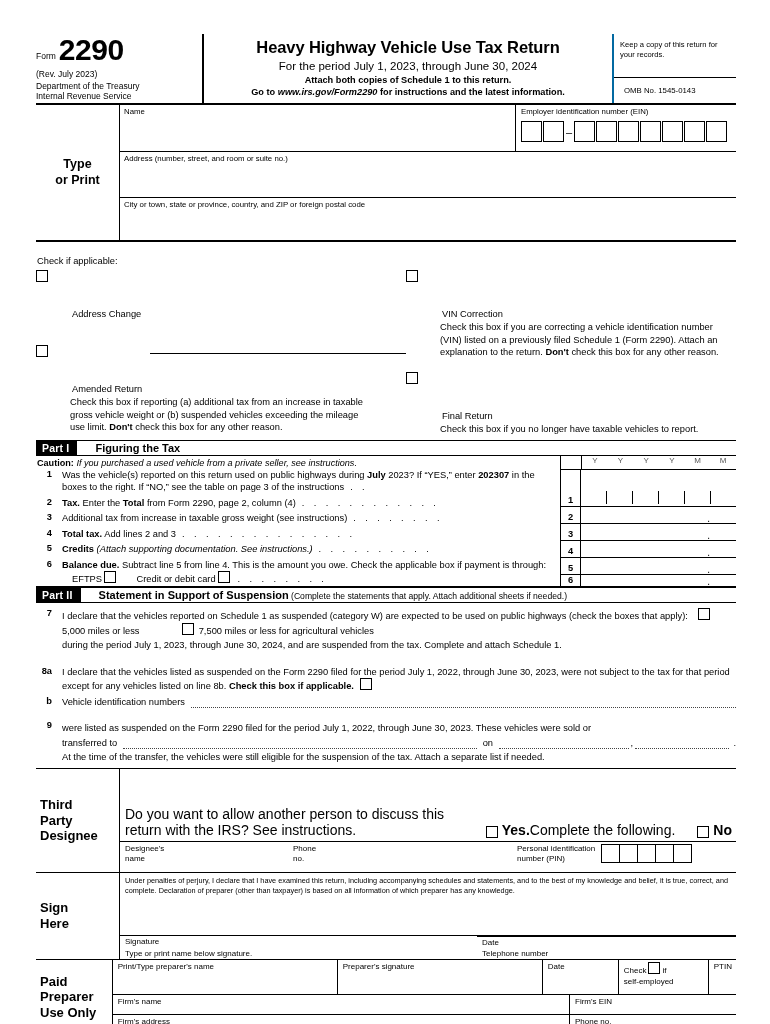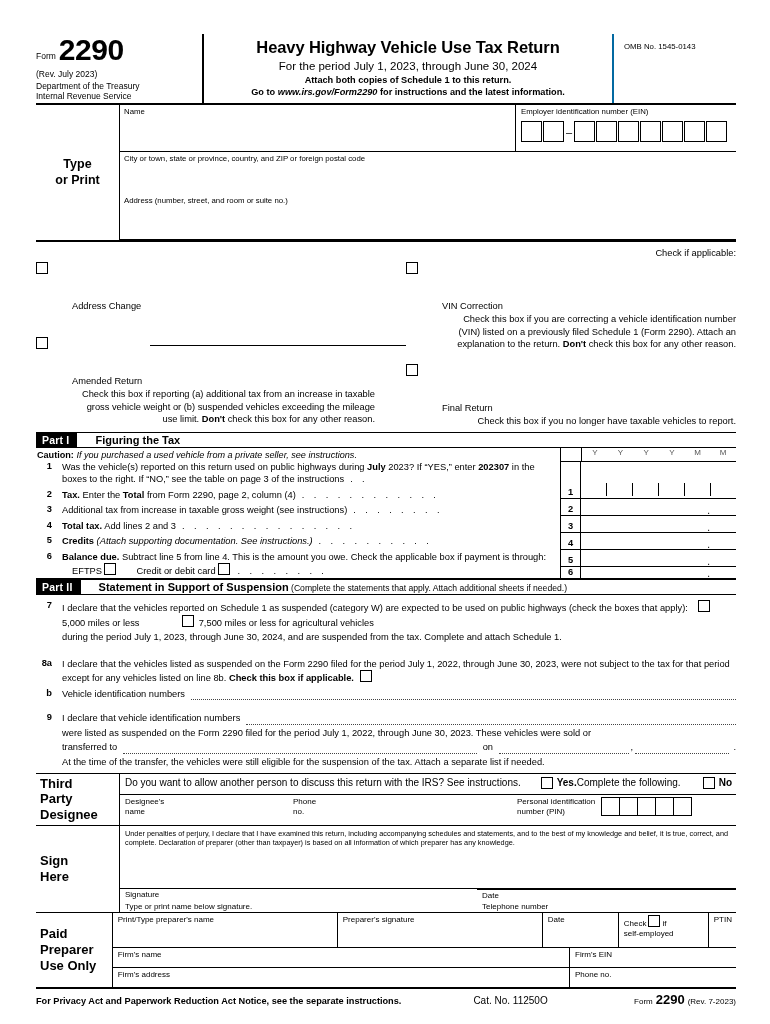--- a/index.html
+++ b/index.html
@@ -39,21 +39,21 @@
   .ent-name .nm{flex:1;box-sizing:border-box;padding:2px 4px 0 4px;font-size:7.8px;height:46px;border-right:1px solid #000;}
   .ein{width:220px;box-sizing:border-box;padding:2px 5px 0 5px;}
   .ein .lbl{font-size:7.8px;}
   .ein-boxes{display:flex;align-items:center;margin-top:5px;}
   .ein-boxes .bx{width:19px;height:19px;border:1px solid #000;margin-right:1px;}
   .ein-boxes .dash{font-size:11px;padding:0 2px 0 1px;}
   .ent-addr{height:46px;border-bottom:1px solid #000;}
   .ent-city{height:42px;border-bottom:0;}
 
   
-  .checkapp{padding-top:4px;text-align:right;}
+  .checkapp{padding-top:12px;}
   .ca-title{font-size:9.3px;padding:2px 0 3px 1px;}
   .ca-cols{display:flex;}
   .ca-left{width:370px;}
   .ca-right{flex:1;padding-left:0px;}
   .cbrow{display:flex;align-items:flex-start;}
   .cb{width:10px;height:10px;border:1px solid #000;flex:0 0 10px;margin-top:1px;}
   .cbl{font-size:9.3px;margin-left:24px;margin-top:40px;}
   .desc{font-size:9.3px;line-height:1.33;margin-left:34px;margin-top:2px;max-width:305px;}
   .amend-rule{flex:1;border-bottom:1px solid #000;margin-left:8px;height:9px;}
 
@@ -89,21 +89,21 @@
   .p2{font-size:9.3px;}
   .p2 .lineitem{margin-top:5px;}
   .dotline{display:inline-block;border-bottom:1px dotted #444;vertical-align:bottom;height:9px;}
   .inlinecb{display:inline-block;width:10px;height:10px;border:1px solid #000;vertical-align:-1px;margin:0 2px;}
 
   
   .boxsec{border-top:1px solid #000;display:flex;}
   .sidelbl{width:84px;box-sizing:border-box;border-right:1px solid #000;display:flex;align-items:center;padding-left:4px;}
   .sidelbl span{font-size:13px;font-weight:bold;line-height:1.2;}
   .sidebody{flex:1;}
-  .tpd-top{display:flex;align-items:flex-start;font-size:10px;padding:3px 4px 3px 5px;border-bottom:1px solid #000;min-height:14px;}
+  .tpd-top{display:flex;align-items:flex-end;font-size:14px;padding:3px 4px 3px 5px;border-bottom:1px solid #000;min-height:14px;margin-top:34px;}
   .tpd-top .q{flex:1;}
   .tpd-bot{display:flex;min-height:30px;}
   .tpd-c1{flex:1;border-right:0;padding:2px 4px 0 5px;font-size:8px;line-height:1.25;}
   .tpd-c2{width:215px;padding:2px 4px 0 5px;font-size:8px;line-height:1.25;}
   .tpd-c3{width:215px;padding:2px 4px 0 5px;font-size:8px;line-height:1.25;display:flex;}
   .pinboxes{display:flex;margin-left:6px;align-items:flex-start;}
   .pinboxes .bx{width:17px;height:17px;border:1px solid #000;margin-right:0;border-left:0;}
   .pinboxes .bx:first-child{border-left:1px solid #000;}
 
   .sign-decl{font-size:7.3px;line-height:1.32;padding:3px 6px 0 5px;}
@@ -150,20 +150,21 @@
         <div>Internal Revenue Service</div>
       </div>
     </div>
     <div class="hdr-mid">
       <div class="t1">Heavy Highway Vehicle Use Tax Return</div>
       <div class="t2">For the period July 1, 2023, through June 30, 2024</div>
       <div class="t3">Attach both copies of Schedule 1 to this return.</div>
       <div class="t4"><span>Go to </span><span class="bi">www.irs.gov/Form2290</span><span> for instructions and the latest information.</span></div>
     </div>
     <div class="hdr-right">
+      <div class="keep">Keep a copy of this return for your records.</div>
       <div class="omb">OMB No. 1545-0143</div>
     </div>
   </div>
 
   <div class="entity">
     <div class="typeprint">
       <span><span>Type</span><br><span>or Print</span></span>
     </div>
     <div class="ent-right">
       <div class="ent-name">
@@ -177,22 +178,22 @@
             <div class="bx"></div>
             <div class="bx"></div>
             <div class="bx"></div>
             <div class="bx"></div>
             <div class="bx"></div>
             <div class="bx"></div>
             <div class="bx"></div>
           </div>
         </div>
       </div>
+      <div class="ent-line ent-addr"><span>Address (number, street, and room or suite no.)</span></div>
       <div class="ent-line ent-city"><span>City or town, state or province, country, and ZIP or foreign postal code</span></div>
-      <div class="ent-line ent-addr"><span>Address (number, street, and room or suite no.)</span></div>
     </div>
   </div>
 
   <div class="checkapp">
     <div class="ca-title">Check if applicable:</div>
     <div class="ca-cols">
       <div class="ca-left">
         <div class="cbrow">
           <div class="cb"></div>
           <div class="cbl">Address Change</div>
@@ -350,24 +351,20 @@
       <div class="ln">b</div>
       <div class="ltext" style="display:flex;align-items:flex-end">
             <span>Vehicle identification numbers</span>
             <span class="dotline" style="flex:1;margin-left:6px"></span>
           </div>
     </div>
 
     <div class="lineitem" style="margin-top:12px">
       <div class="ln">9</div>
       <div class="ltext">
-        <div style="display:flex;align-items:flex-end">
-              <span>I declare that vehicle identification numbers</span>
-              <span class="dotline" style="flex:1;margin-left:6px"></span>
-            </div>
         <div style="margin-top:2px">were listed as suspended on the Form 2290 filed for the period July 1, 2022, through June 30, 2023. These vehicles were sold or</div>
         <div style="display:flex;align-items:flex-end;margin-top:2px">
           <span>transferred to</span>
           <span class="dotline" style="flex:1.5;margin-left:6px"></span>
           <span style="margin:0 6px">on</span>
           <span class="dotline" style="flex:0.55"></span>
           <span style="margin:0 2px">,</span>
           <span class="dotline" style="flex:0.4"></span>
           <span style="margin-left:4px">.</span>
         </div>

